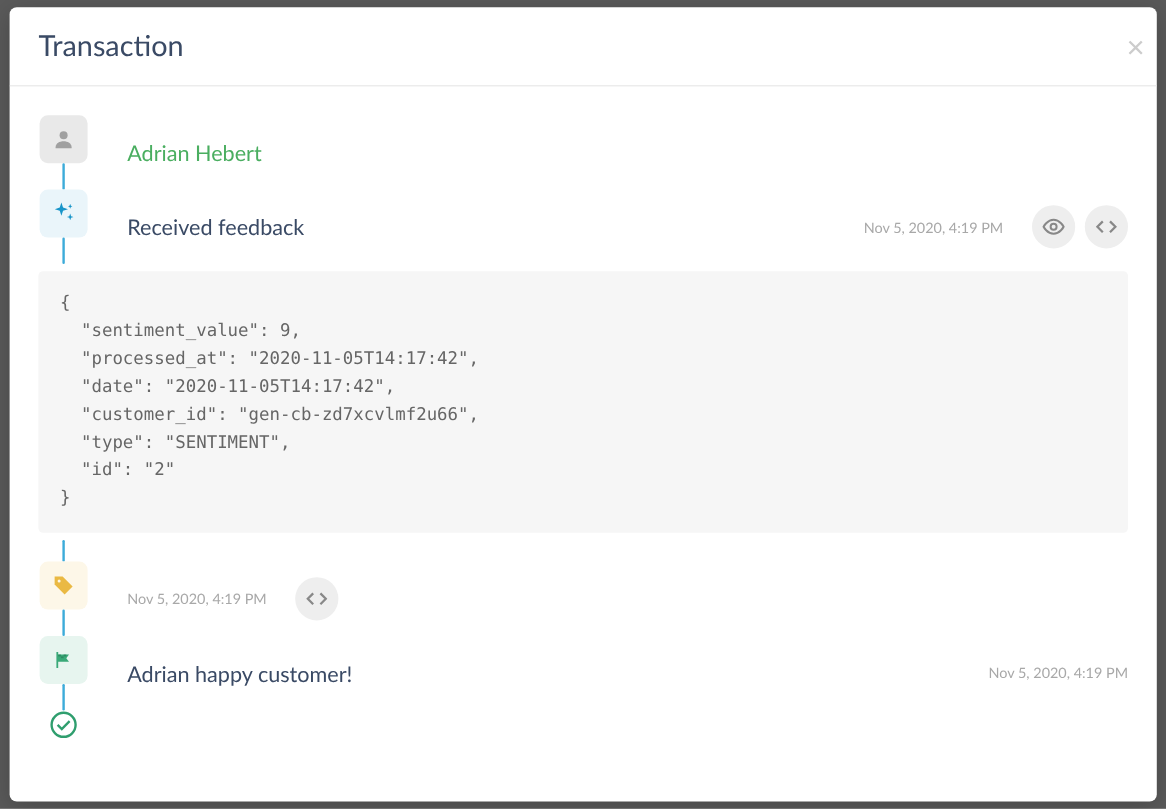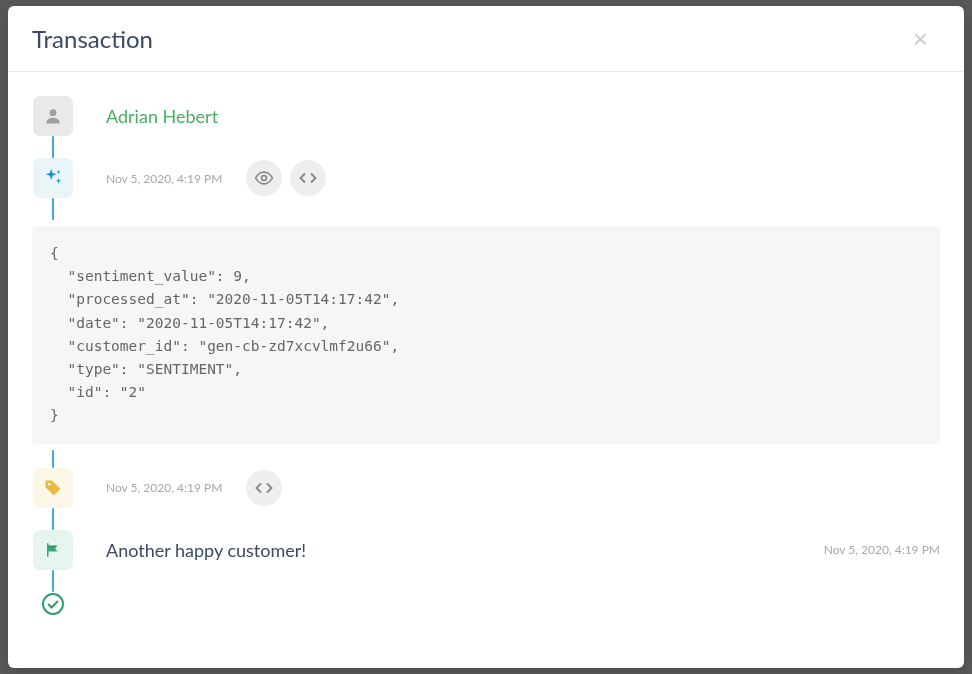--- a/index.html
+++ b/index.html
@@ -19,21 +19,21 @@
       bottom: 6px;
       background: #ffffff;
       border-radius: 6px;
       box-shadow: 0 4px 20px rgba(0,0,0,0.2);
       overflow: hidden;
     }
     .modal-header {
       display: flex;
       justify-content: space-between;
       align-items: center;
-      padding: 18px 36px 18px 24px;
+      padding: 18px 10px 18px 24px;
       border-bottom: 1px solid #e8e8e8;
     }
     .modal-title {
       font-size: 24px;
       color: #3a4a65;
       font-weight: 400;
     }
     .close-btn {
       color: #cccccc;
       font-size: 26px;
@@ -44,21 +44,21 @@
       font-weight: 300;
     }
     .modal-body {
       padding: 24px 24px 24px 24px;
     }
     .timeline {
       position: relative;
     }
     .timeline-item {
       display: flex;
-      align-items: flex-start;
+      align-items: center;
       position: relative;
     }
     .timeline-left {
       width: 42px;
       flex-shrink: 0;
       display: flex;
       flex-direction: column;
       align-items: center;
       position: relative;
     }
@@ -179,20 +179,21 @@
           <div class="icon-box icon-sparkle">
             <svg width="22" height="22" viewBox="0 0 24 24" fill="#1995c9">
               <path d="M10 2l1.5 4.5L16 8l-4.5 1.5L10 14l-1.5-4.5L4 8l4.5-1.5L10 2z"></path>
               <path d="M18 12l0.8 2.4L21 15l-2.2 0.8L18 18l-0.8-2.2L15 15l2.2-0.6L18 12z"></path>
               <path d="M18 3l0.6 1.8L20 5.3l-1.4 0.6L18 7.5l-0.6-1.6L16 5.3l1.4-0.5L18 3z"></path>
             </svg>
           </div>
           <div class="connector"></div>
         </div>
         <div class="timeline-content">
+          <span class="content-text">Received feedback</span>
           <span class="timestamp">Nov 5, 2020, 4:19 PM</span>
           <div class="actions">
             <button class="action-btn">
               <svg width="20" height="20" viewBox="0 0 24 24" fill="none" stroke="#888888" stroke-width="2">
                 <path d="M2 12s3.5-7 10-7 10 7 10 7-3.5 7-10 7-10-7-10-7z"></path>
                 <circle cx="12" cy="12" r="3"></circle>
               </svg>
             </button>
             <button class="action-btn">
               <svg width="18" height="18" viewBox="0 0 24 24" fill="none" stroke="#888888" stroke-width="2.5">
@@ -250,21 +251,21 @@
             <svg width="18" height="18" viewBox="0 0 24 24" fill="#3aa978">
               <path d="M4 3v18h2v-7h12l-3-4 3-4H6V3H4z"></path>
               <rect x="6" y="6" width="3" height="2" fill="#2e8a62"></rect>
               <rect x="12" y="6" width="3" height="2" fill="#2e8a62"></rect>
               <rect x="9" y="8" width="3" height="2" fill="#2e8a62"></rect>
             </svg>
           </div>
           <div class="connector"></div>
         </div>
         <div class="timeline-content">
-          <span class="content-text">Another happy customer!</span>
+          <span class="content-text">Adrian happy customer!</span>
           <span class="timestamp" style="margin-right:0">Nov 5, 2020, 4:19 PM</span>
         </div>
       </div>
 
       <div class="timeline-item">
         <div class="timeline-left">
           <div class="icon-check-circle">
             <svg width="24" height="24" viewBox="0 0 24 24" fill="none" stroke="#2f9e6e" stroke-width="2">
               <circle cx="12" cy="12" r="10"></circle>
               <polyline points="7 12 10.5 15.5 17 9"></polyline>

